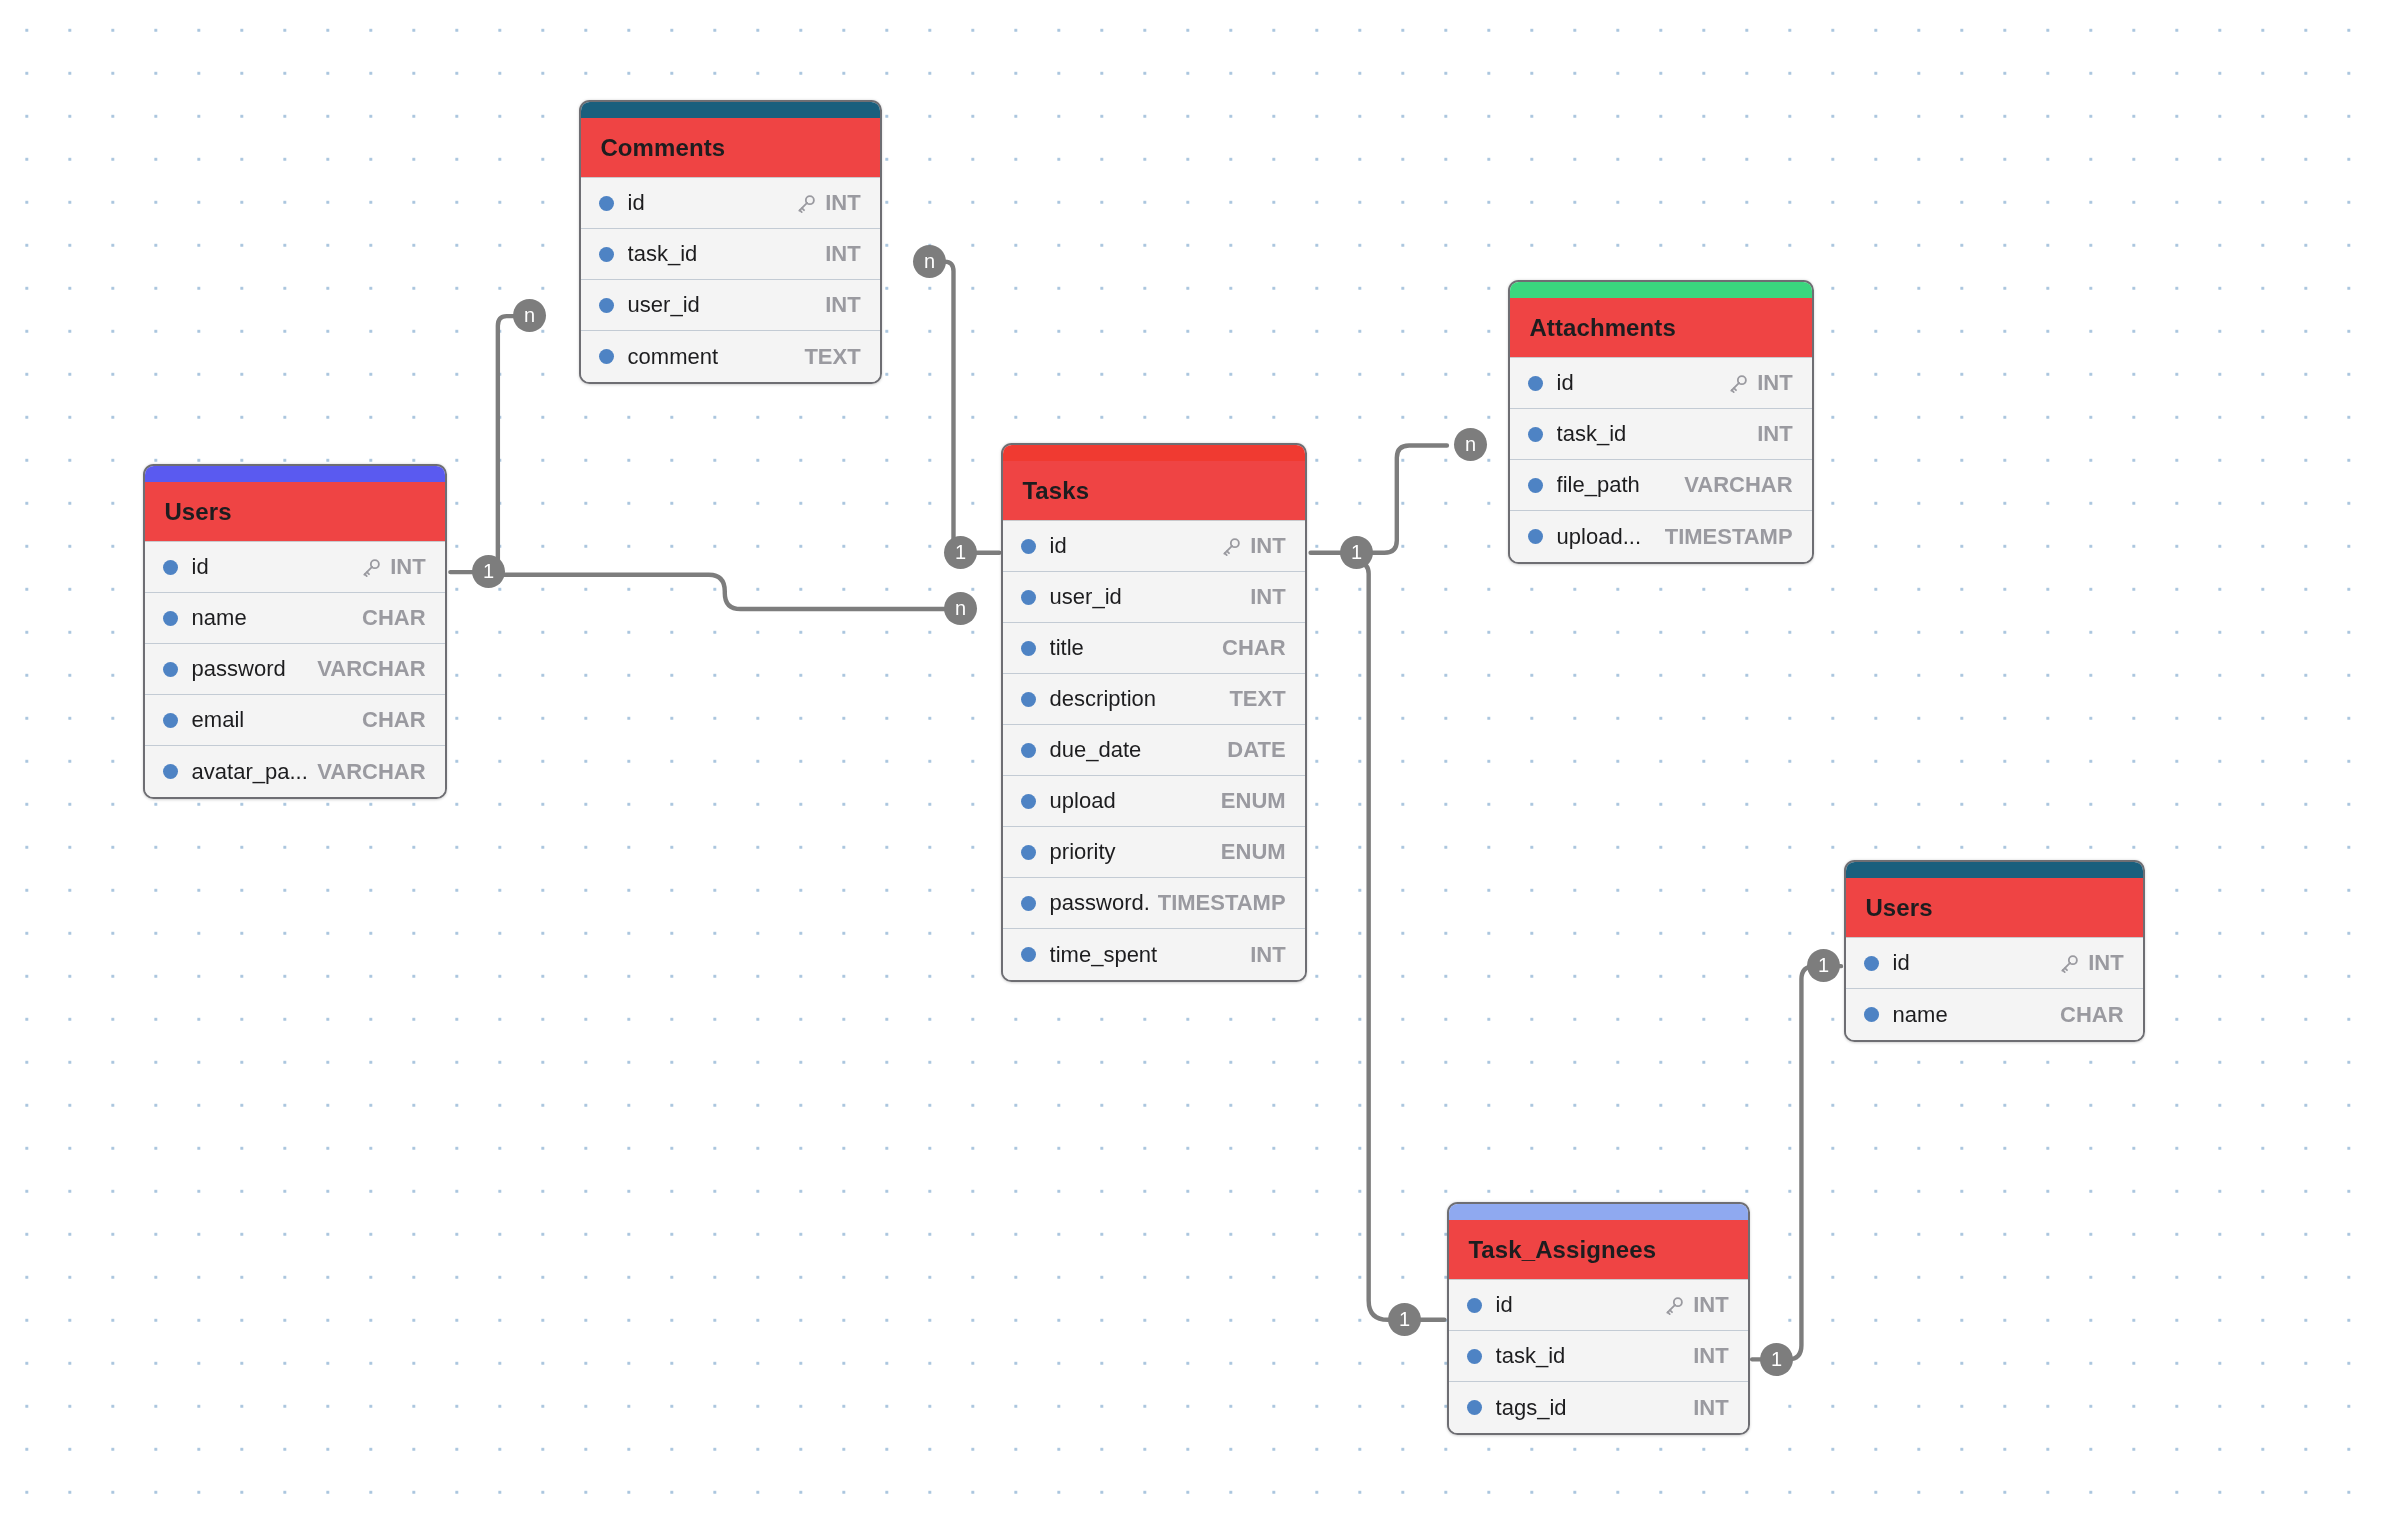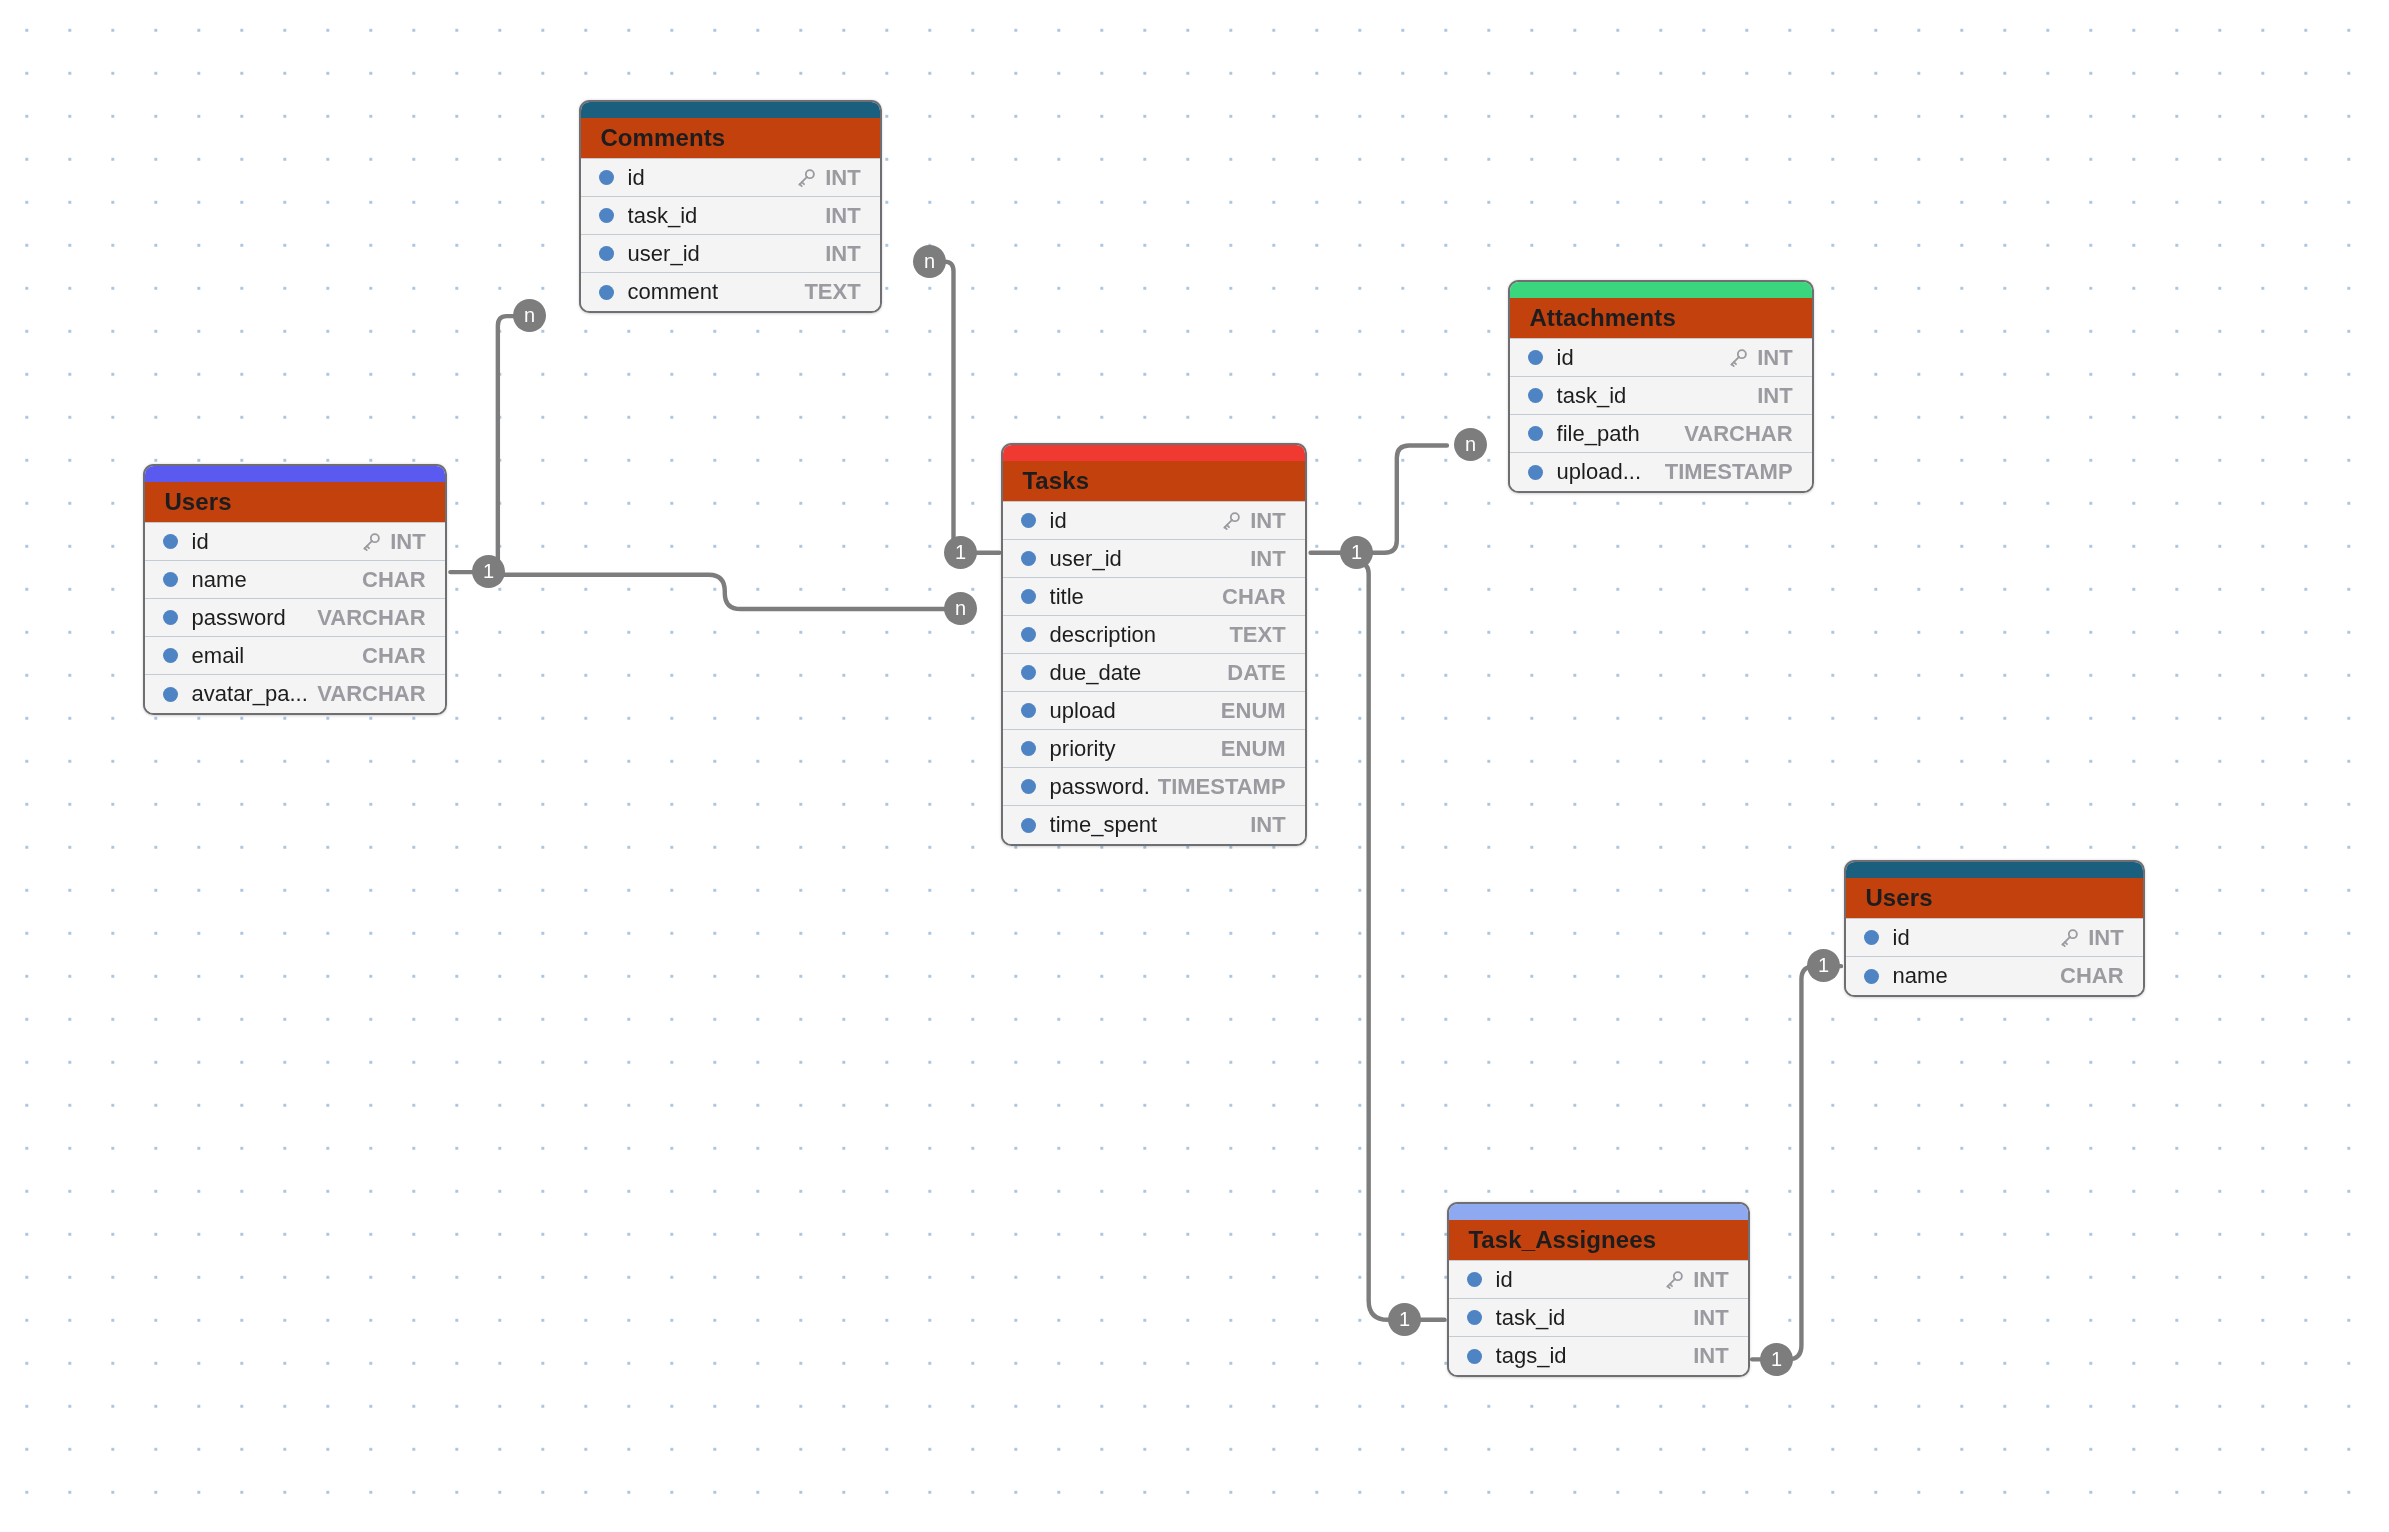--- a/index.html
+++ b/index.html
@@ -32,37 +32,37 @@
     background: #f4f4f4;
     box-shadow: 0 0.9px 2.6px rgba(0,0,0,0.18);
     overflow: hidden;
     box-sizing: border-box;
   }
   .accent-bar {
     height: 16px;
     width: 100%;
   }
   .table-title-row {
-    background: #c2410c;
-    height: 41px;
+    background: #ef4444;
+    height: 60px;
     display: flex;
     align-items: center;
     padding: 0 19.4px;
     box-sizing: border-box;
     border-bottom: 0.9px solid #c9c9cc;
   }
   .table-title {
     font-size: 24px;
     font-weight: bold;
     color: #1d1d1f;
     letter-spacing: 0.1px;
     white-space: nowrap;
   }
   .field-row {
-    height: 38px;
+    height: 51px;
     display: flex;
     align-items: center;
     padding: 0 19.4px 0 17.6px;
     box-sizing: border-box;
     border-bottom: 0.9px solid #c3cbd4;
     background: #f4f4f4;
   }
   .field-row:last-child { border-bottom: none; }
   .field-dot {
     width: 15px;

